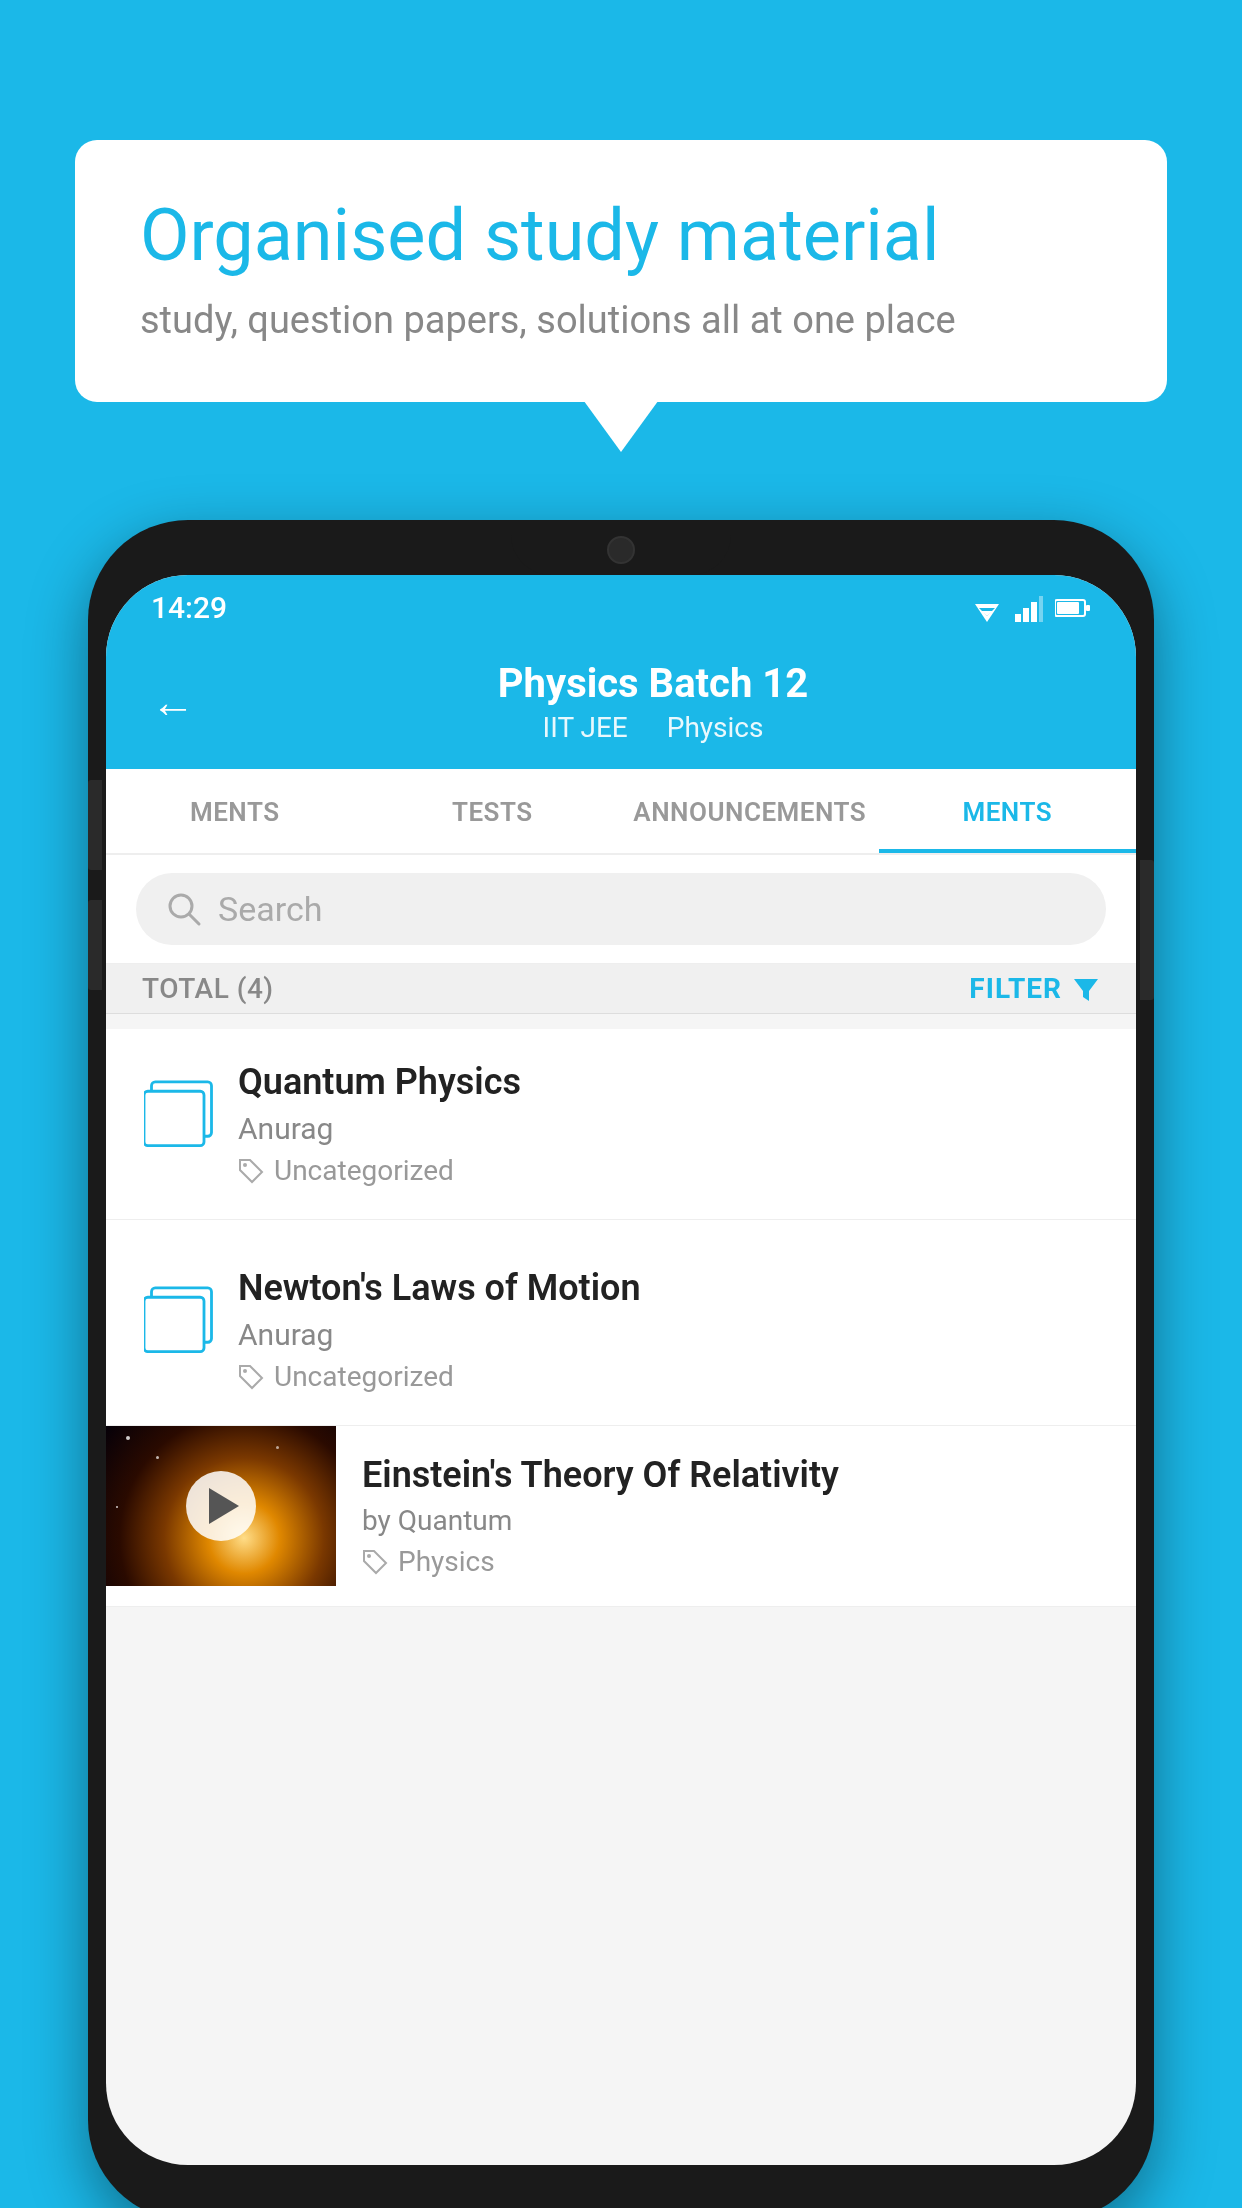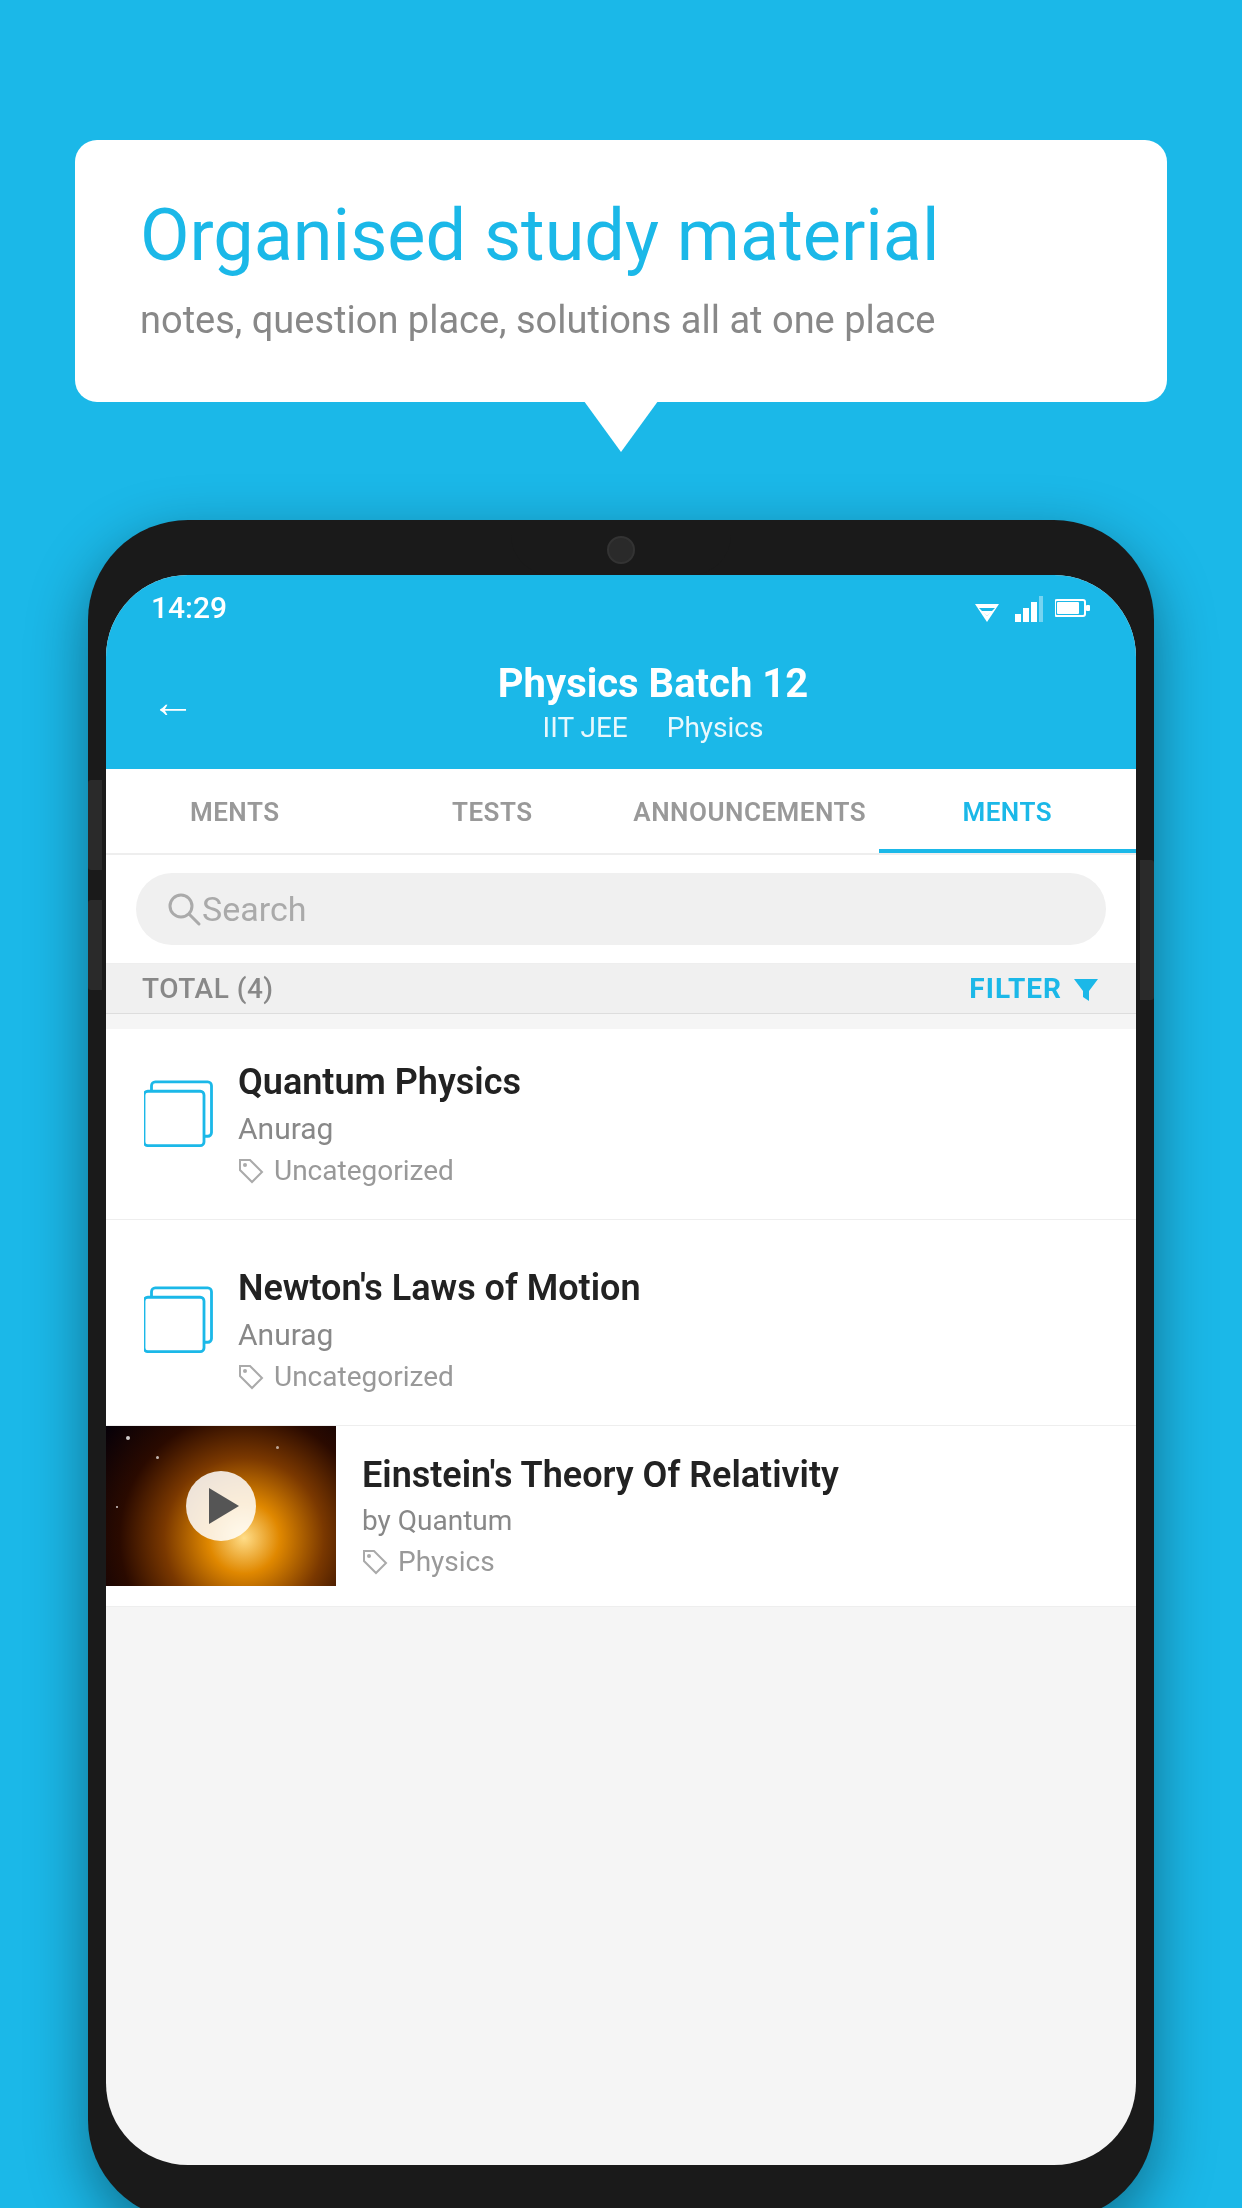--- a/index.html
+++ b/index.html
@@ -194,20 +194,21 @@
       padding: 18px 30px;
       border-bottom: 1px solid #eee;
     }
 
     .search-bar {
       background: #f0f0f0;
       border-radius: 40px;
       display: flex;
       align-items: center;
       padding: 16px 30px;
+      gap: 16px;
     }
 
     .search-placeholder {
       color: #aaa;
       font-size: 34px;
     }
 
     
     .filter-row {
       background: #f0f0f0;
@@ -395,21 +396,21 @@
     }
   </style>
 </head>
 <body>
 
 <div style="position:absolute;top:0;left:0;width:1242px;height:2208px;background:#1bb8e8;"></div>
 
 <div class="bubble-container">
   <div class="speech-bubble">
     <div class="bubble-title">Organised study material</div>
-    <div class="bubble-subtitle">notes, question place, solutions all at one place</div>
+    <div class="bubble-subtitle">study, question papers, solutions all at one place</div>
   </div>
 </div>
 
 <div class="phone-frame">
 
   <div class="phone-btn-left"></div>
   <div class="phone-btn-left2"></div>
   <div class="phone-btn-right"></div>
 
   <div class="phone-notch">

